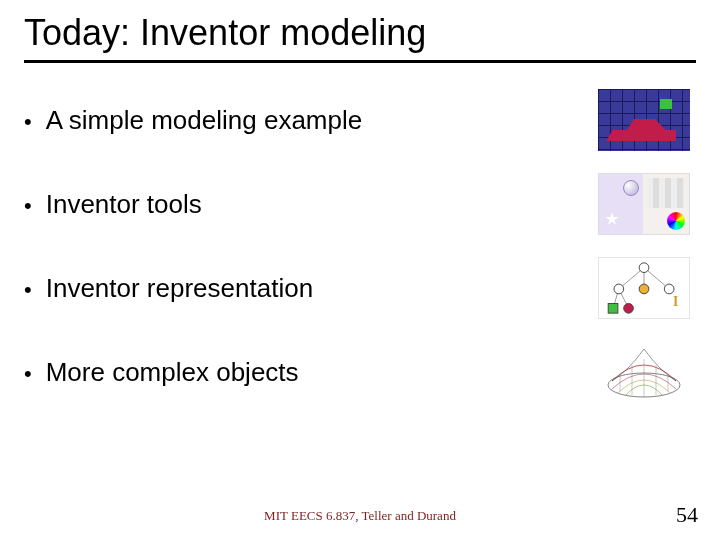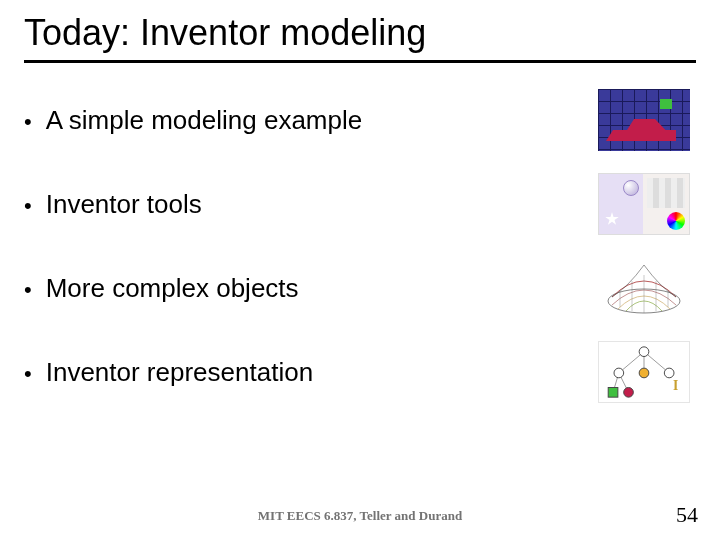--- a/index.html
+++ b/index.html
@@ -81,22 +81,21 @@
   
   .thumb4 { background:#fff; }
   .thumb4 svg { width:100%; height:100%; }
   .footer {
     position: absolute;
     bottom: 16px;
     left: 0; right: 0;
     text-align: center;
     font-family: "Times New Roman", serif;
     font-size: 13px;
-    color: #737373;
-    font-weight: bold;
+    color: #7f1d1d;
   }
   .pagenum {
     position: absolute;
     bottom: 12px;
     right: 22px;
     font-family: "Times New Roman", serif;
     font-size: 22px;
     color: #000;
     margin-top: 16px;
   }
@@ -126,52 +125,52 @@
             <div class="star"></div>
           </div>
         <div class="right">
             <div class="pal"></div>
             <div class="wheel"></div>
           </div>
       </div>
     </div>
 
     <div class="row">
-      <div class="bullet-text">More complex objects</div>
-      <div class="thumb thumb4">
-        <svg viewBox="0 0 92 62">
-          <ellipse cx="46" cy="44" rx="36" ry="12" fill="none" stroke="#333" stroke-width="0.6"></ellipse>
-          <path d="M14 40 Q46 8 78 40" fill="none" stroke="#a33" stroke-width="0.8"></path>
-          <path d="M14 48 Q46 18 78 48" fill="none" stroke="#a66" stroke-width="0.7"></path>
-          <path d="M20 52 Q46 26 72 52" fill="none" stroke="#ca6" stroke-width="0.7"></path>
-          <path d="M28 54 Q46 34 64 54" fill="none" stroke="#8a4" stroke-width="0.7"></path>
-          <path d="M46 8 Q30 30 14 40" fill="none" stroke="#333" stroke-width="0.5"></path>
-          <path d="M46 8 Q62 30 78 40" fill="none" stroke="#333" stroke-width="0.5"></path>
-          <path d="M22 34 L22 50 M34 24 L34 54 M46 18 L46 56 M58 24 L58 54 M70 34 L70 50" stroke="#777" stroke-width="0.4"></path>
-        </svg>
-      </div>
-    </div>
-
-    <div class="row">
       <div class="bullet-text">Inventor representation</div>
       <div class="thumb thumb3">
         <svg viewBox="0 0 92 62">
           <line x1="46" y1="10" x2="20" y2="32" stroke="#999" stroke-width="1"></line>
           <line x1="46" y1="10" x2="46" y2="32" stroke="#999" stroke-width="1"></line>
           <line x1="46" y1="10" x2="72" y2="32" stroke="#999" stroke-width="1"></line>
           <line x1="20" y1="32" x2="14" y2="52" stroke="#999" stroke-width="1"></line>
           <line x1="20" y1="32" x2="30" y2="52" stroke="#999" stroke-width="1"></line>
           <circle cx="46" cy="10" r="5" fill="#fff" stroke="#444"></circle>
           <circle cx="20" cy="32" r="5" fill="#fff" stroke="#444"></circle>
           <circle cx="46" cy="32" r="5" fill="#f0b030" stroke="#444"></circle>
           <circle cx="72" cy="32" r="5" fill="#fff" stroke="#444"></circle>
           <rect x="9" y="47" width="10" height="10" fill="#3fbf3f" stroke="#444"></rect>
           <circle cx="30" cy="52" r="5" fill="#c21d4a" stroke="#444"></circle>
           <text x="76" y="50" font-size="14" font-weight="bold" fill="#c8a030" font-family="serif">I</text>
         </svg>
       </div>
     </div>
 
+    <div class="row">
+      <div class="bullet-text">More complex objects</div>
+      <div class="thumb thumb4">
+        <svg viewBox="0 0 92 62">
+          <ellipse cx="46" cy="44" rx="36" ry="12" fill="none" stroke="#333" stroke-width="0.6"></ellipse>
+          <path d="M14 40 Q46 8 78 40" fill="none" stroke="#a33" stroke-width="0.8"></path>
+          <path d="M14 48 Q46 18 78 48" fill="none" stroke="#a66" stroke-width="0.7"></path>
+          <path d="M20 52 Q46 26 72 52" fill="none" stroke="#ca6" stroke-width="0.7"></path>
+          <path d="M28 54 Q46 34 64 54" fill="none" stroke="#8a4" stroke-width="0.7"></path>
+          <path d="M46 8 Q30 30 14 40" fill="none" stroke="#333" stroke-width="0.5"></path>
+          <path d="M46 8 Q62 30 78 40" fill="none" stroke="#333" stroke-width="0.5"></path>
+          <path d="M22 34 L22 50 M34 24 L34 54 M46 18 L46 56 M58 24 L58 54 M70 34 L70 50" stroke="#777" stroke-width="0.4"></path>
+        </svg>
+      </div>
+    </div>
+
   </div>
 
   <div class="footer">MIT EECS 6.837, Teller and Durand</div>
   <div class="pagenum">54</div>
 </div>
 
 </body></html>

